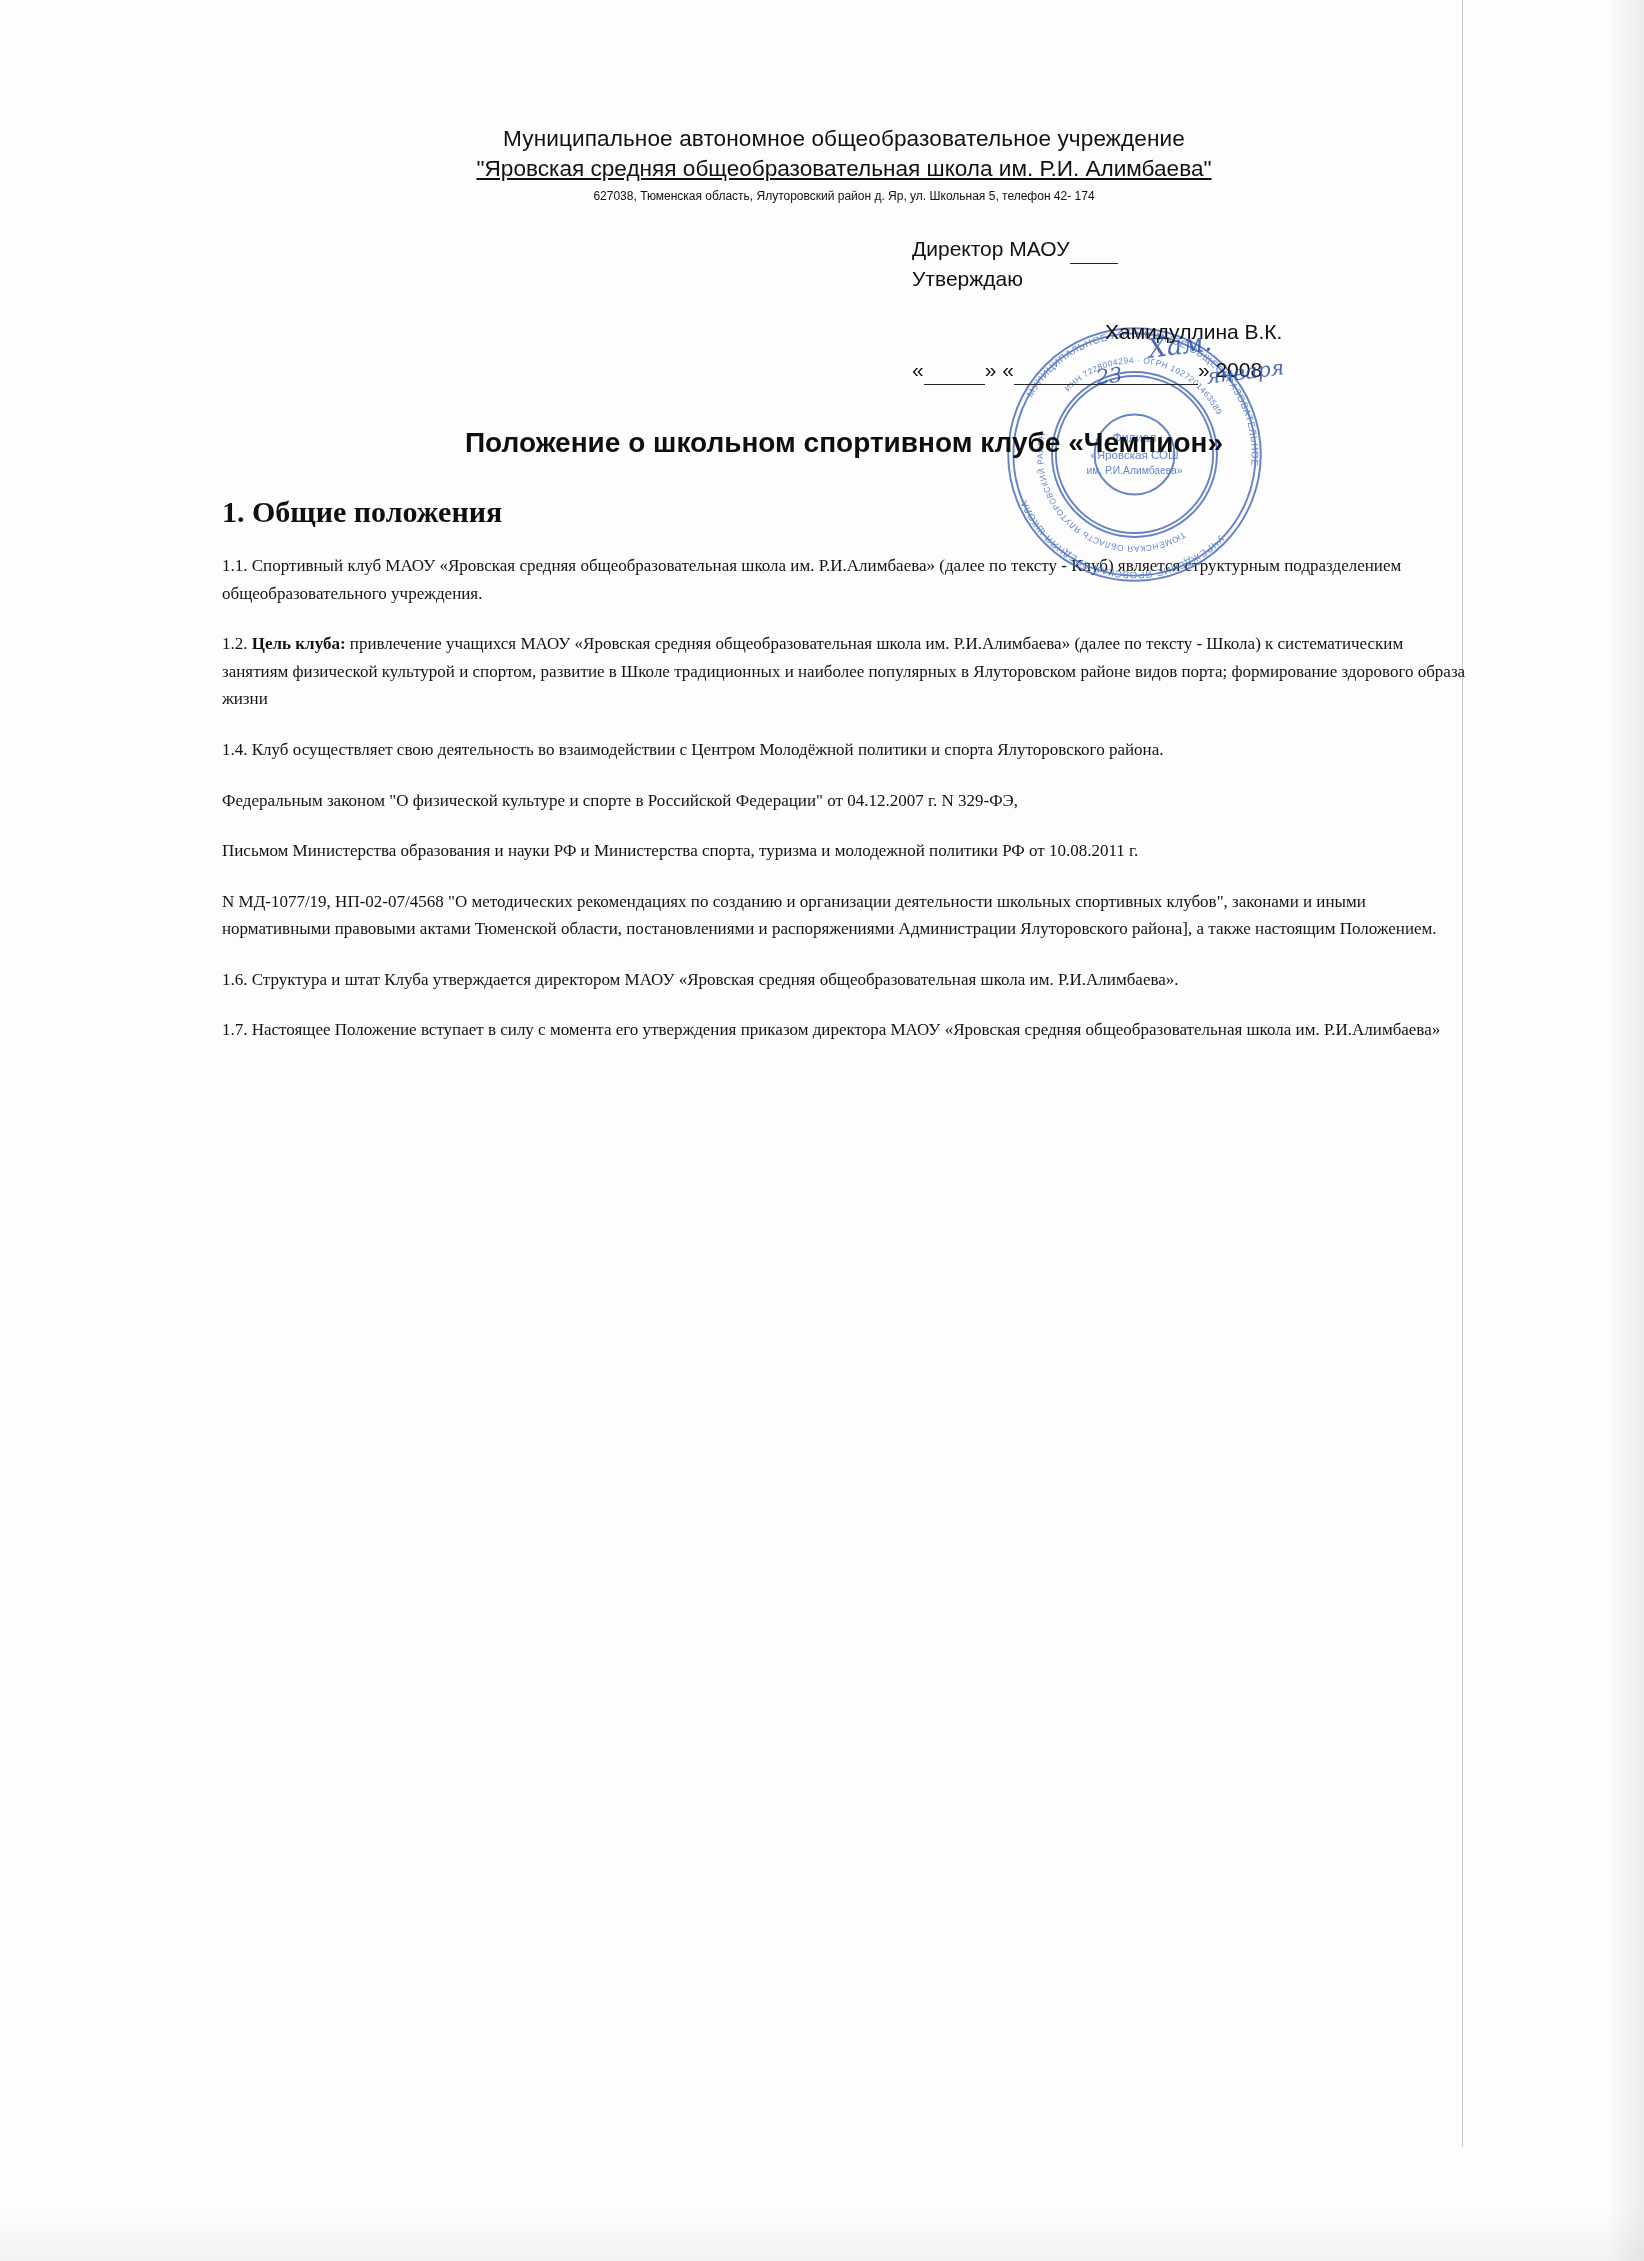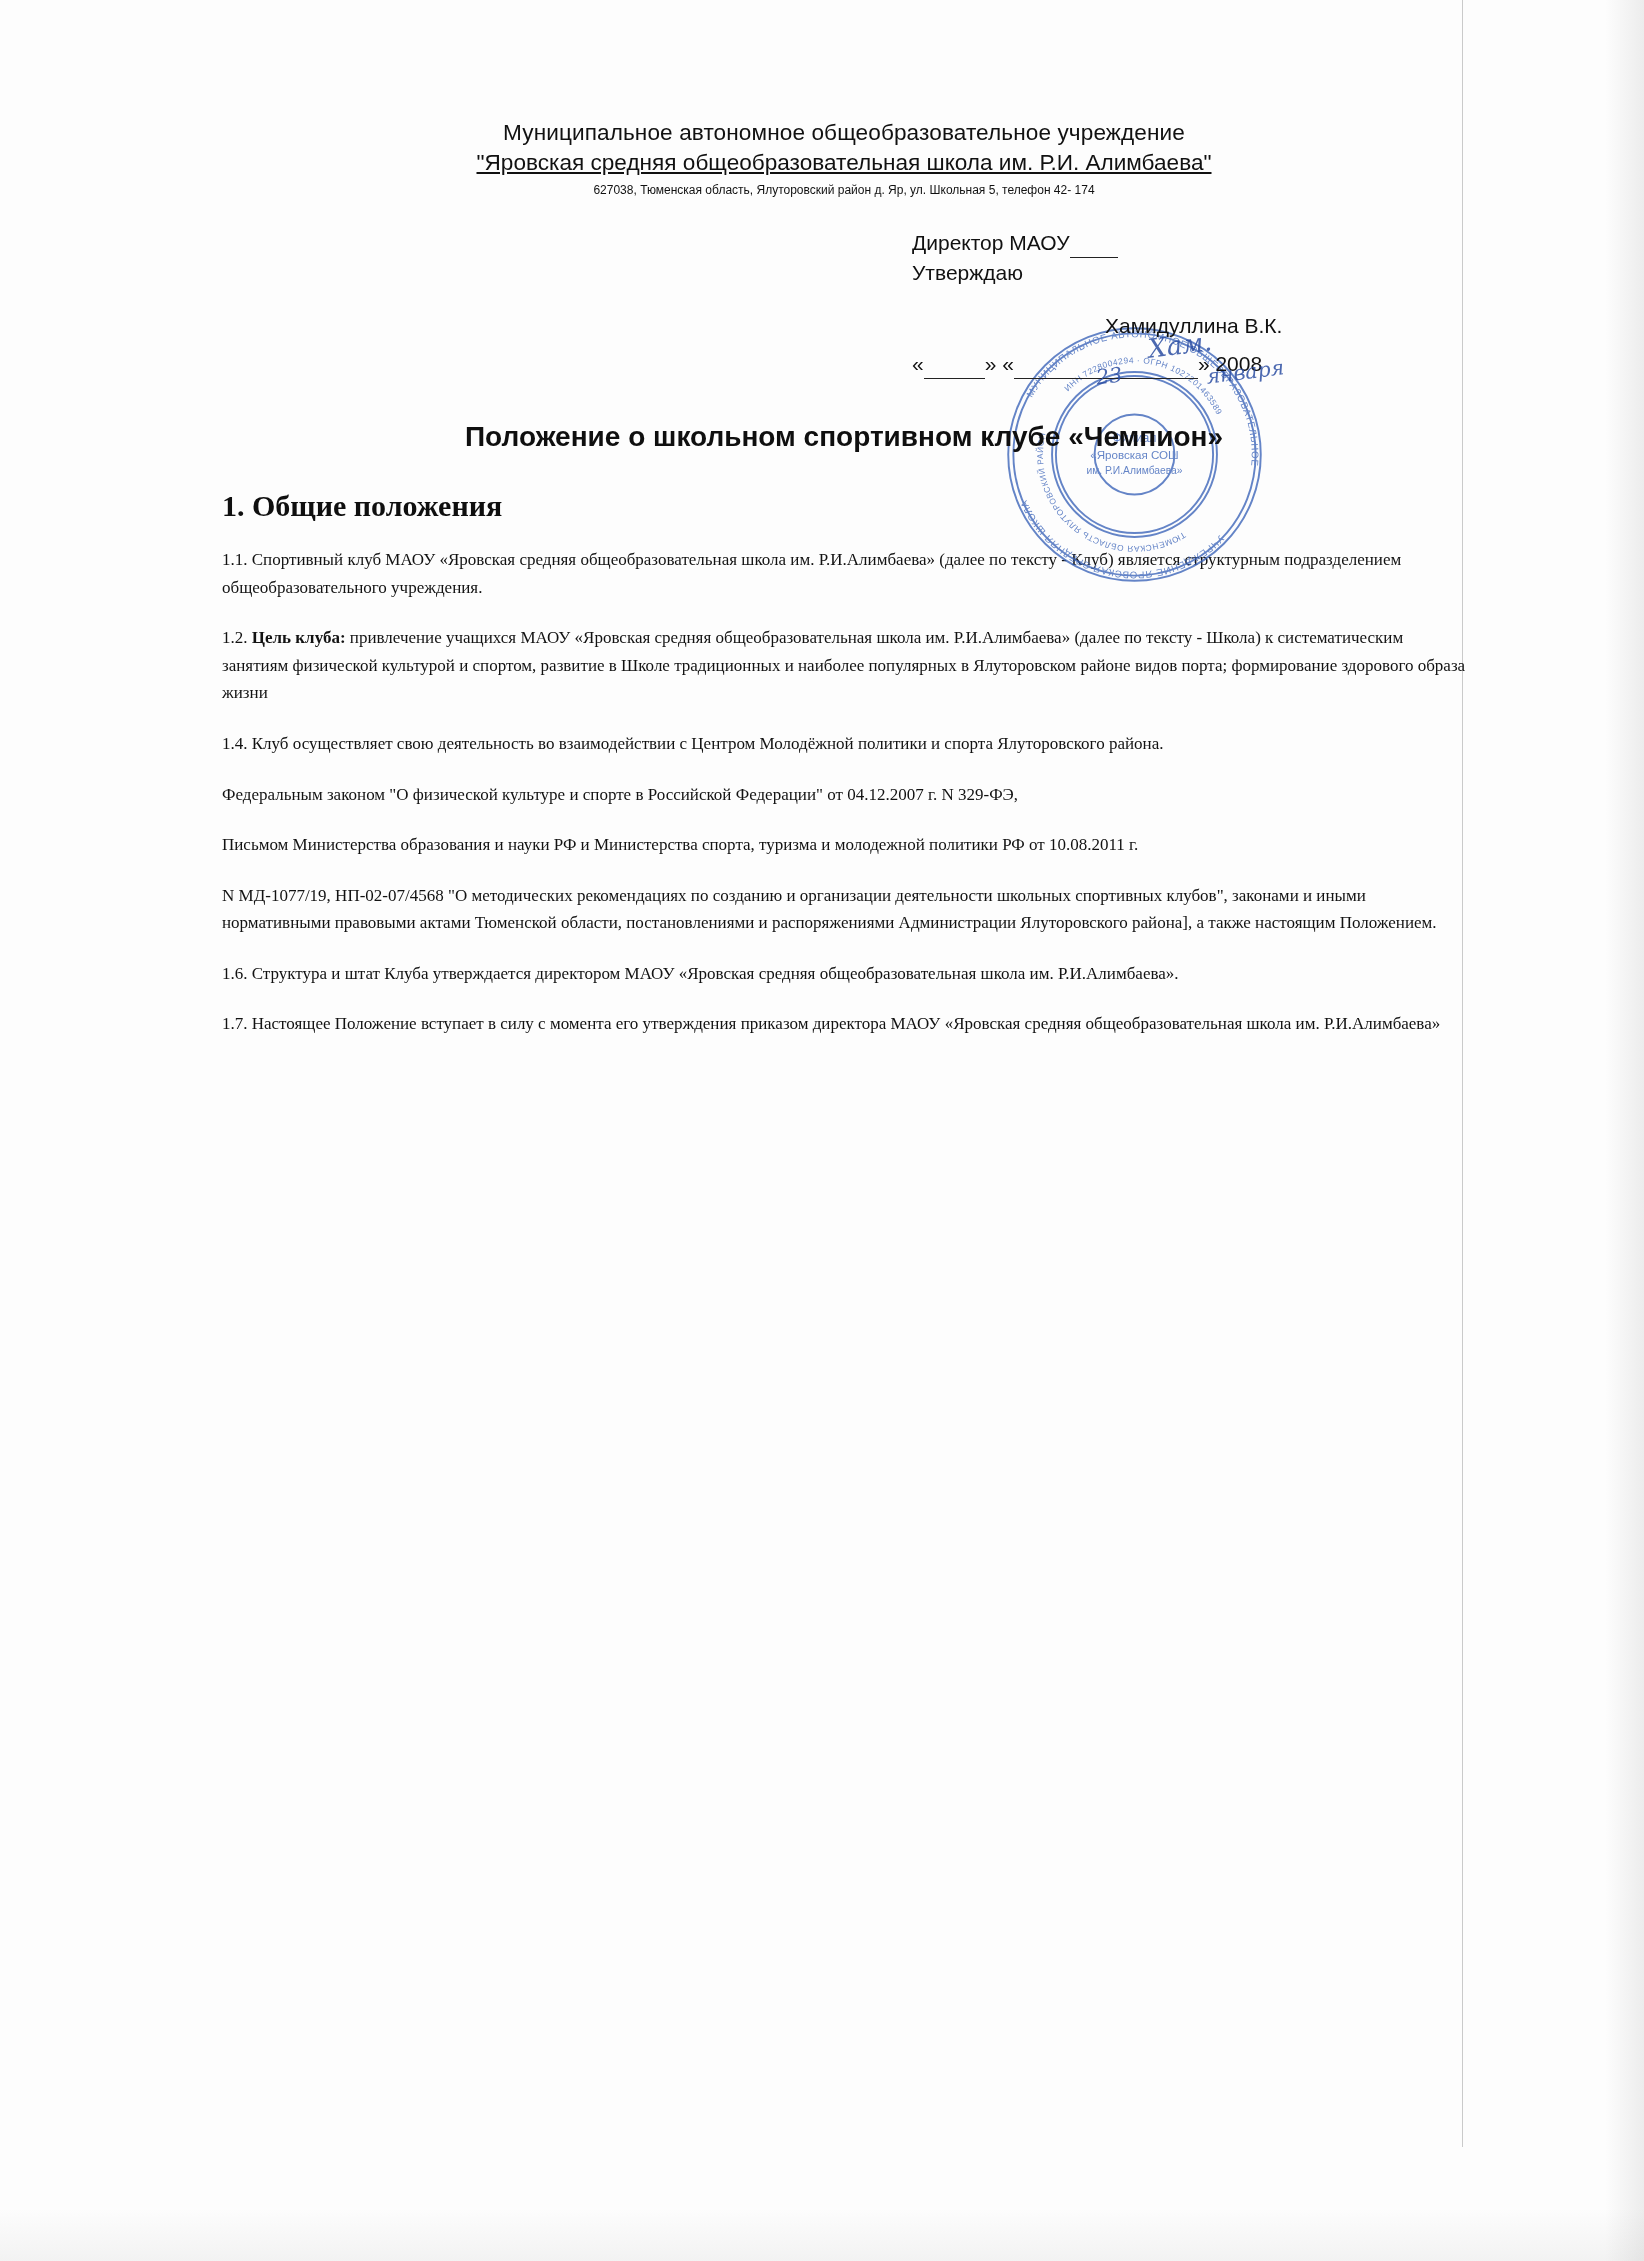--- a/index.html
+++ b/index.html
@@ -43,21 +43,21 @@
     position: absolute;
     top: 0;
     left: 1462px;
     width: 0.6px;
     height: 2147px;
     background: rgba(140,140,140,0.45);
   }
   .content {
     position: absolute;
     left: 222px;
-    top: 120px;
+    top: 126px;
     width: 1244px;
   }
 
   
   .org-line1 {
     text-align: center;
     font-family: "Liberation Sans", sans-serif;
     font-size: 22.6px;
     letter-spacing: 0.1px;
     color: #111;

